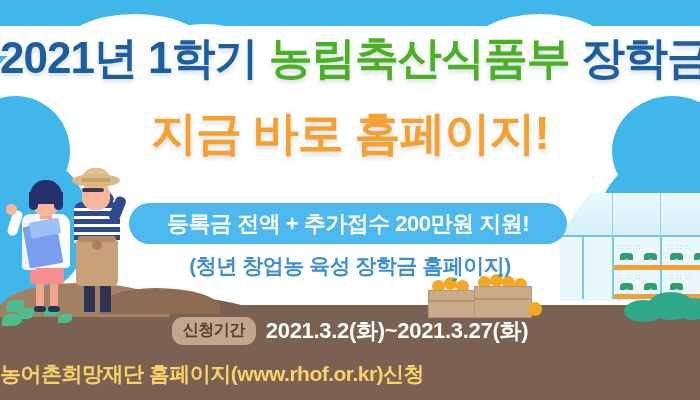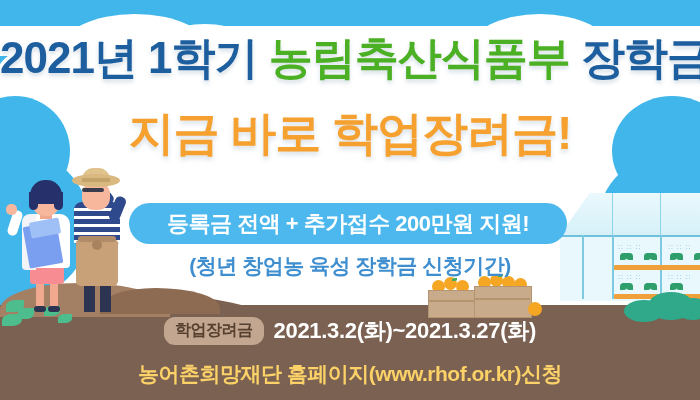--- a/index.html
+++ b/index.html
@@ -88,21 +88,21 @@
   #periodbadge{
     background:#c2a68f;border-radius:11px;padding:3px 11px 4px 11px;
     color:#56402f;font-size:16px;font-weight:bold;letter-spacing:-.5px;
     white-space:nowrap;
   }
   #periodtext{
     color:#ffffff;font-size:22px;font-weight:bold;letter-spacing:-.3px;
     white-space:nowrap;
   }
   #siterow{
-    position:absolute;left:0;top:360px;width:700px;text-align:center;
+    position:absolute;left:0;top:360px;width:700px;
     color:#fcd268;font-size:21px;font-weight:bold;letter-spacing:-.5px;
     white-space:nowrap;z-index:30;
   }
 
   
   #people{position:absolute;left:0;top:168px;width:150px;height:145px;z-index:20;}
   .p{position:absolute;}
 
   
   #w-legL{left:36px;top:108px;width:8px;height:34px;background:#f0a98e;}
@@ -302,28 +302,28 @@
     <div class="oleaf" style="left:70px;top:-2px;"></div>
     <div class="crate" style="left:46px;top:10px;width:56px;height:30px;"></div>
     <div class="crate" style="left:46px;top:22px;width:56px;height:2px;background:#b4956f;border:0;"></div>
     <div class="orange" style="left:100px;top:26px;width:14px;height:14px;"></div>
   </div>
 
   <div id="headline1">
     <span class="seg s-blue">2021년 1학기 </span><span class="seg s-green">농림축산식품부</span><span class="seg s-blue"> 장학금</span>
   </div>
 
-  <div id="headline2">지금 바로 학업장려금!</div>
+  <div id="headline2">지금 바로 홈페이지!</div>
 
   <div id="pill">
     <span>등록금 전액 + 추가접수 200만원 지원!</span>
   </div>
 
-  <div id="subline">(청년 창업농 육성 장학금 신청기간)</div>
+  <div id="subline">(청년 창업농 육성 장학금 홈페이지)</div>
 
   <div id="periodrow">
-    <span id="periodbadge">학업장려금</span>
+    <span id="periodbadge">신청기간</span>
     <span id="periodtext">2021.3.2(화)~2021.3.27(화)</span>
   </div>
 
   <div id="siterow">농어촌희망재단 홈페이지(www.rhof.or.kr)신청</div>
 
 </div>
 
 </body></html>

